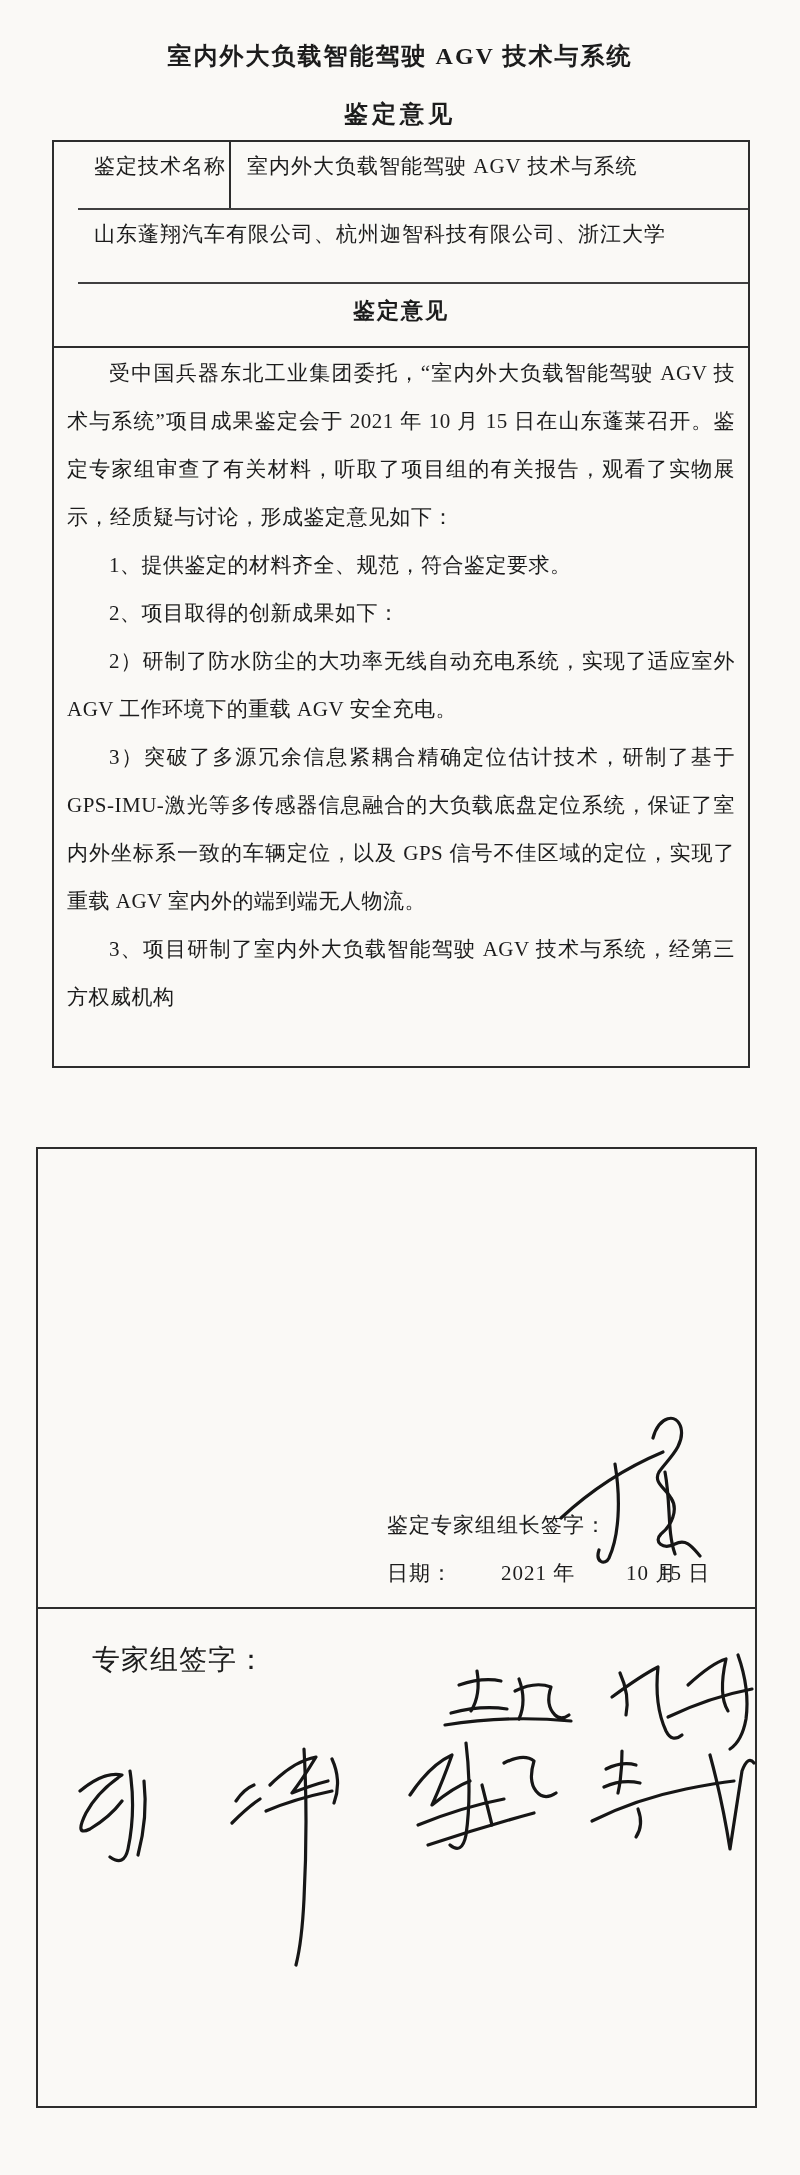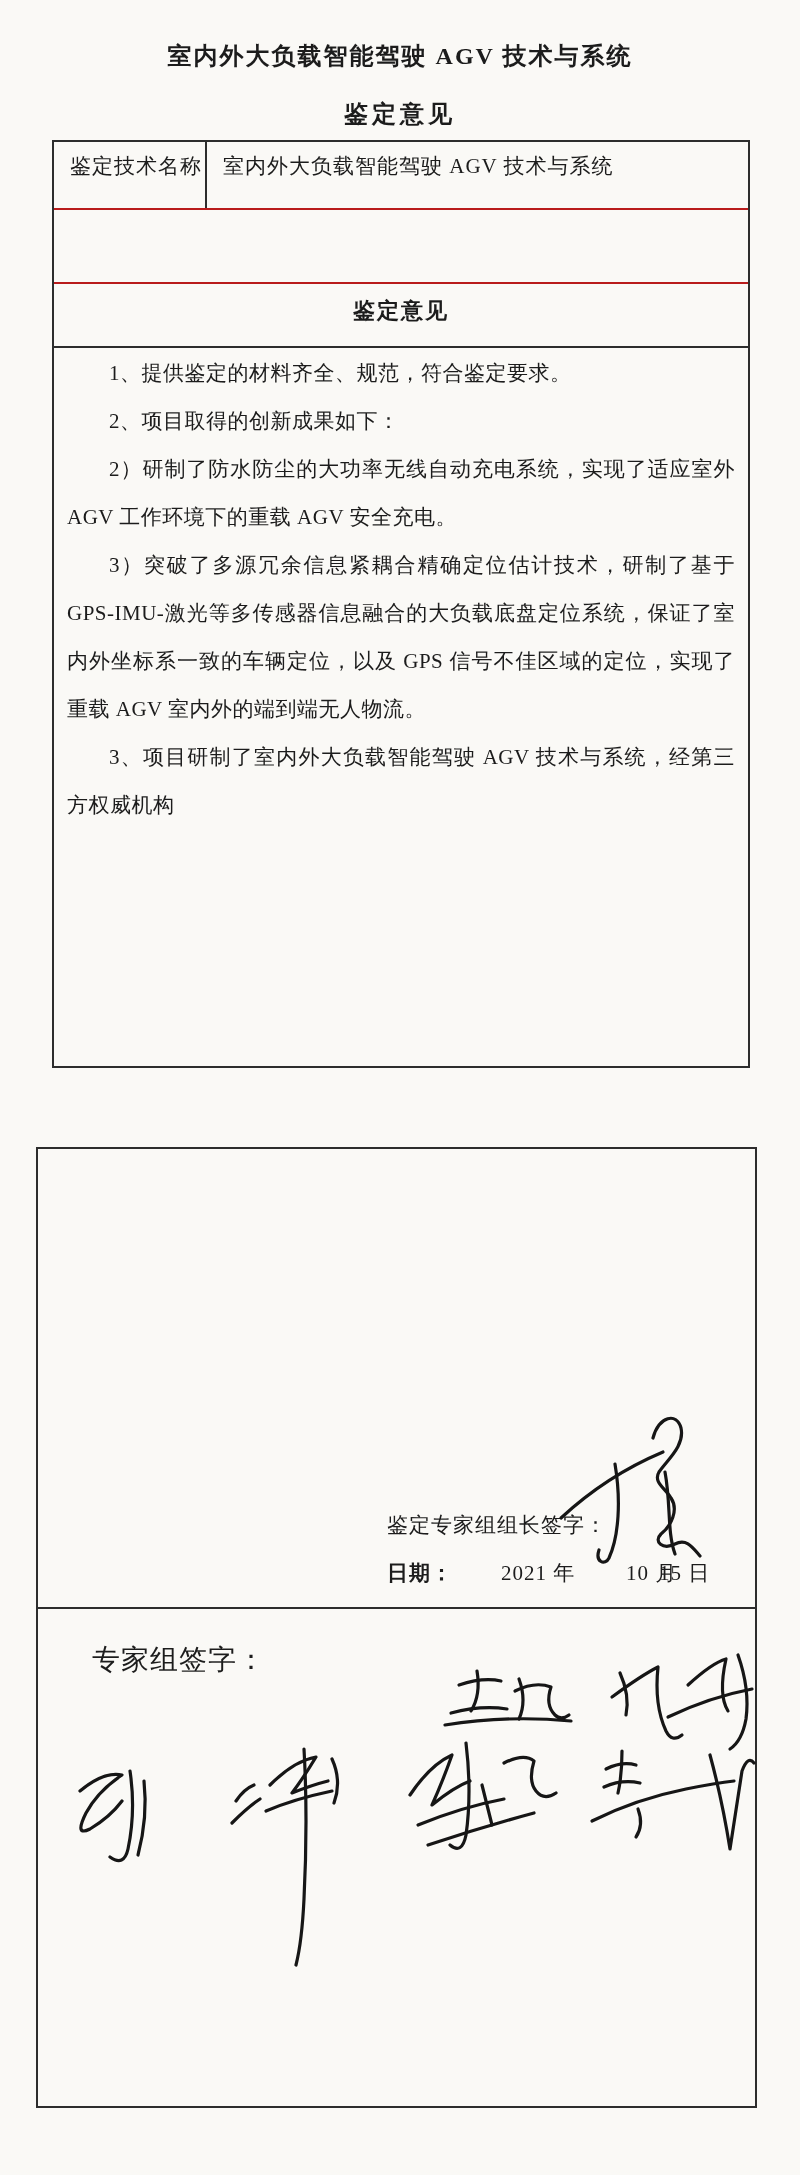--- a/index.html
+++ b/index.html
@@ -14,21 +14,21 @@
     position:absolute;top:40px;left:0;width:800px;
     text-align:center;font-size:24px;font-weight:bold;letter-spacing:2px;
   }
   .page-subtitle{
     position:absolute;top:98px;left:0;width:800px;
     text-align:center;font-size:24px;font-weight:bold;letter-spacing:4px;
   }
   .box{position:absolute;border:2px solid #2d2d2d;background:transparent;}
   #box1{left:52px;top:140px;width:694px;height:924px;}
   #box2{left:36px;top:1147px;width:717px;height:957px;}
-  .trow{display:flex;border-bottom:2px solid #b91c1c;}
+  .trow{display:flex;border-bottom:2px solid #404040;margin-left:24px;}
   .trow .lbl{
     width:153px;flex:0 0 153px;border-right:2px solid #2d2d2d;
     padding:10px 0 0 16px;font-size:21px;letter-spacing:1px;box-sizing:border-box;
   }
   .trow .val{
     flex:1;padding:10px 10px 0 16px;font-size:21px;letter-spacing:1px;box-sizing:border-box;
   }
   #row1{height:66px;}
   #row2{height:72px;}
   #row3{height:64px;}
@@ -42,21 +42,21 @@
   }
   #box1 .doc-body{height:716px;}
   .doc-body p{margin:0;text-indent:2em;}
   .doc-body p.noindent{text-indent:0;}
   .signoff{position:absolute;left:0;top:0;width:100%;height:100%;padding-left:24px;}
   .leader-label{
     position:absolute;left:349px;top:362px;font-size:21px;letter-spacing:1px;
   }
   .date-row{position:absolute;left:349px;top:410px;font-size:21px;letter-spacing:1px;}
   .date-row span{position:absolute;white-space:nowrap;}
-  .dt-label{left:0;font-weight:bold;}
+  .dt-label{left:0;}
   .dt-year{left:114px;}
   .dt-month{left:203px;margin-left:36px;}
   .dt-day{left:272px;}
   .experts-divider{
     position:absolute;left:-2px;top:458px;width:721px;height:0;
     border-top:2px solid #2d2d2d;
   }
   .experts-label{position:absolute;left:54px;top:492px;font-size:28px;letter-spacing:1px;text-align:right;}
   .sig{position:absolute;}
   .sig svg{display:block;width:100%;height:100%;}
@@ -76,25 +76,27 @@
 <div class="page-subtitle">鉴定意见</div>
 
 <div class="box" id="box1">
 
   <div class="trow" id="row1">
     <div class="lbl">鉴定技术名称</div>
     <div class="val">室内外大负载智能驾驶 AGV 技术与系统</div>
   </div>
 
   <div class="trow" id="row2">
+    <div class="val">山东蓬翔汽车有限公司、杭州迦智科技有限公司、浙江大学</div>
   </div>
 
   <div class="section-head" id="row3">鉴定意见</div>
 
   <div class="doc-body">
+    <p>受中国兵器东北工业集团委托，“室内外大负载智能驾驶 AGV 技术与系统”项目成果鉴定会于 2021 年 10 月 15 日在山东蓬莱召开。鉴定专家组审查了有关材料，听取了项目组的有关报告，观看了实物展示，经质疑与讨论，形成鉴定意见如下：</p>
     <p>1、提供鉴定的材料齐全、规范，符合鉴定要求。</p>
     <p>2、项目取得的创新成果如下：</p>
     <p>2）研制了防水防尘的大功率无线自动充电系统，实现了适应室外 AGV 工作环境下的重载 AGV 安全充电。</p>
     <p>3）突破了多源冗余信息紧耦合精确定位估计技术，研制了基于 GPS-IMU-激光等多传感器信息融合的大负载底盘定位系统，保证了室内外坐标系一致的车辆定位，以及 GPS 信号不佳区域的定位，实现了重载 AGV 室内外的端到端无人物流。</p>
     <p>3、项目研制了室内外大负载智能驾驶 AGV 技术与系统，经第三方权威机构</p>
   </div>
 </div>
 
 <div class="box" id="box2">
 

